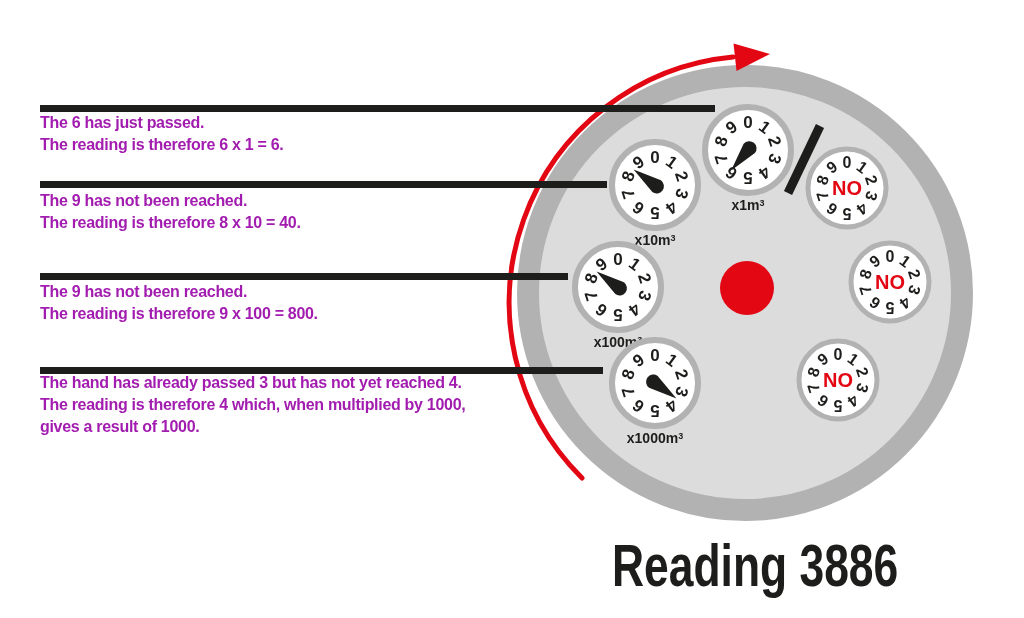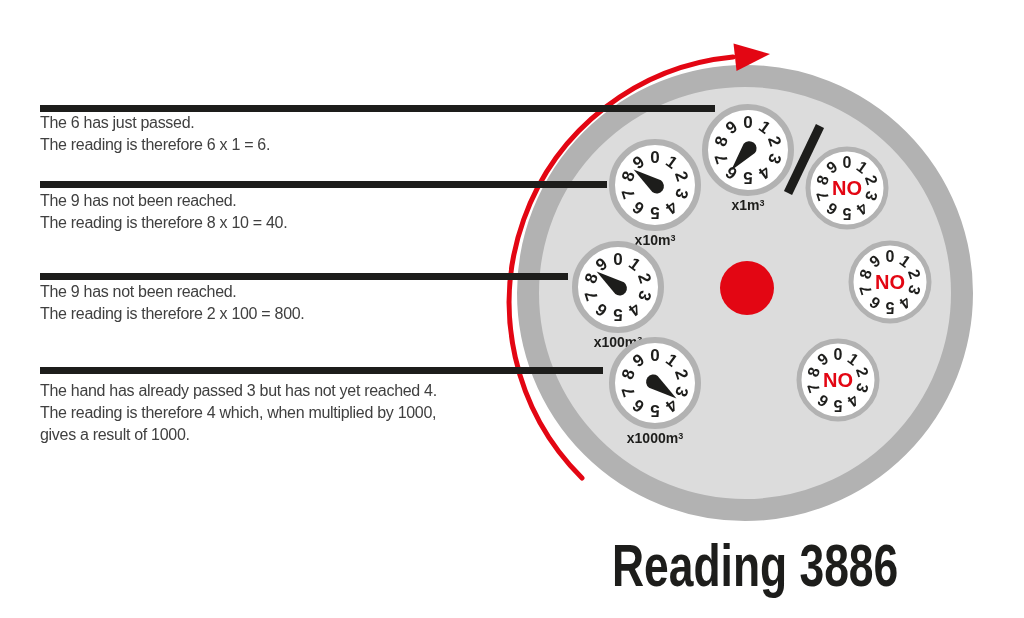--- a/index.html
+++ b/index.html
@@ -3,27 +3,27 @@
 <meta charset="utf-8">
 <style>
   html,body{margin:0;padding:0;background:#ffffff;}
   #stage{
     position:relative;width:1024px;height:618px;overflow:hidden;background:#ffffff;
     font-family:"Liberation Sans",sans-serif;
   }
   #meter-svg{position:absolute;left:0;top:0;}
   .annotation{
     position:absolute;left:40px;
-    font-size:16px;font-weight:normal;color:#404040;
+    font-size:16px;font-weight:bold;color:#a21caf;
     line-height:22px;letter-spacing:-0.3px;white-space:nowrap;
   }
   #annotation-1{top:112px;}
   #annotation-2{top:190px;}
   #annotation-3{top:281px;}
-  #annotation-4{top:372px;margin-top:8px;}
+  #annotation-4{top:372px;}
   #reading-title{
     position:absolute;left:612px;top:536px;
     font-size:60px;font-weight:bold;color:#1d1d1b;line-height:1.0;
     transform:scaleX(0.74);transform-origin:left top;white-space:nowrap;
   }
   text{font-family:"Liberation Sans",sans-serif;}
 </style>
 </head>
 <body>
 
@@ -156,21 +156,21 @@
   <div class="annotation" id="annotation-1">
     <div>The 6 has just passed.</div>
     <div>The reading is therefore 6 x 1 = 6.</div>
   </div>
   <div class="annotation" id="annotation-2">
     <div>The 9 has not been reached.</div>
     <div>The reading is therefore 8 x 10 = 40.</div>
   </div>
   <div class="annotation" id="annotation-3">
     <div>The 9 has not been reached.</div>
-    <div>The reading is therefore 2 x 100 = 800.</div>
+    <div>The reading is therefore 9 x 100 = 800.</div>
   </div>
   <div class="annotation" id="annotation-4">
     <div>The hand has already passed 3 but has not yet reached 4.</div>
     <div>The reading is therefore 4 which, when multiplied by 1000,</div>
     <div>gives a result of 1000.</div>
   </div>
 
   <div id="reading-title">Reading 3886</div>
 
 </div>

